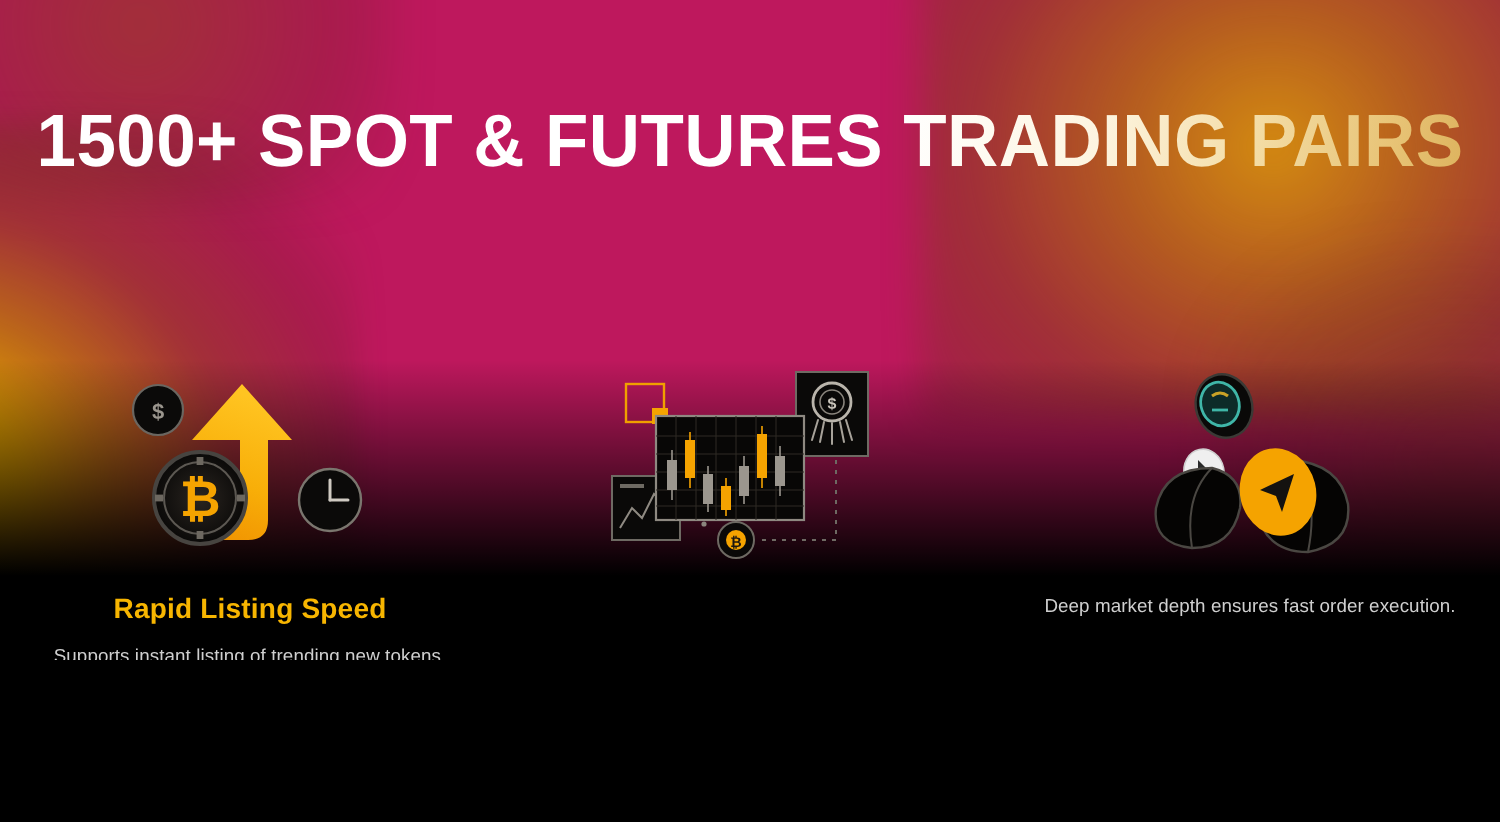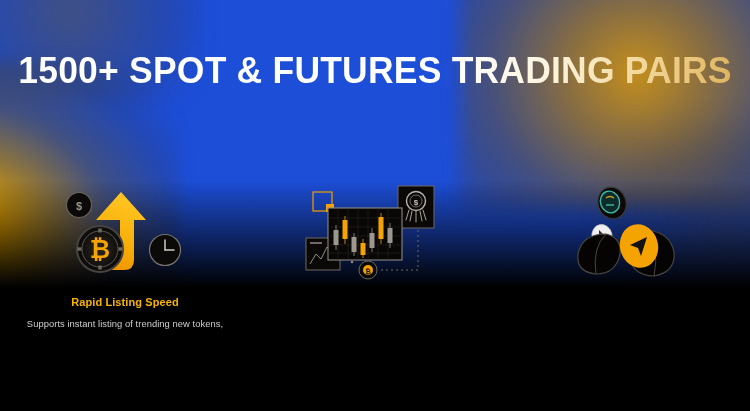--- a/index.html
+++ b/index.html
@@ -7,21 +7,21 @@
   html, body {
     width:750px; height:411px;
     background:#000;
     overflow:hidden;
     font-family:"Liberation Sans", sans-serif;
   }
 
   #banner {
     position:relative;
     width:750px; height:330px;
-    background:#1d4ed8;
+    background:#be185d;
     overflow:hidden;
   }
 
   
   .glow { position:absolute; pointer-events:none; }
 
   #glow-left {
     left:-150px; top:60px;
     width:330px; height:380px;
     background:radial-gradient(ellipse at 32% 48%,
@@ -84,21 +84,21 @@
   .feature { flex:1 1 0; text-align:center; position:relative; }
 
   .art {
     height:110px;
     display:flex; align-items:center; justify-content:center;
     position:relative;
   }
 
   .f-title {
     margin-top:8px;
-    font-size:11px;
+    font-size:14px;
     font-weight:bold;
     color:#f7b500;
     letter-spacing:.1px;
     line-height:1.2;
   }
   .f-desc {
     margin:8px auto 0;
     width:206px;
     font-size:9.4px;
     line-height:1.58;
@@ -275,16 +275,17 @@
             <path d="M96 52 Q120 54 124 74 Q126 94 104 98 Q82 98 78 76 Q76 58 96 52 Z" fill="#050403" stroke="#4a4742" stroke-width="1.2"></path>
             <path d="M96 52 Q110 68 104 98" fill="none" stroke="#4a4742" stroke-width="1"></path>
           </g>
 
           <g>
             <ellipse cx="89" cy="68" rx="19" ry="22" fill="#f5a300" transform="rotate(-14 89 68)"></ellipse>
             <path d="M97 59 L80 67 L88 70 L91 78 Z" fill="#141210"></path>
           </g>
         </svg>
       </div>
+      <div class="f-desc">Deep market depth ensures fast order execution.</div>
     </div>
 
   </div>
 </div>
 
 </body></html>

